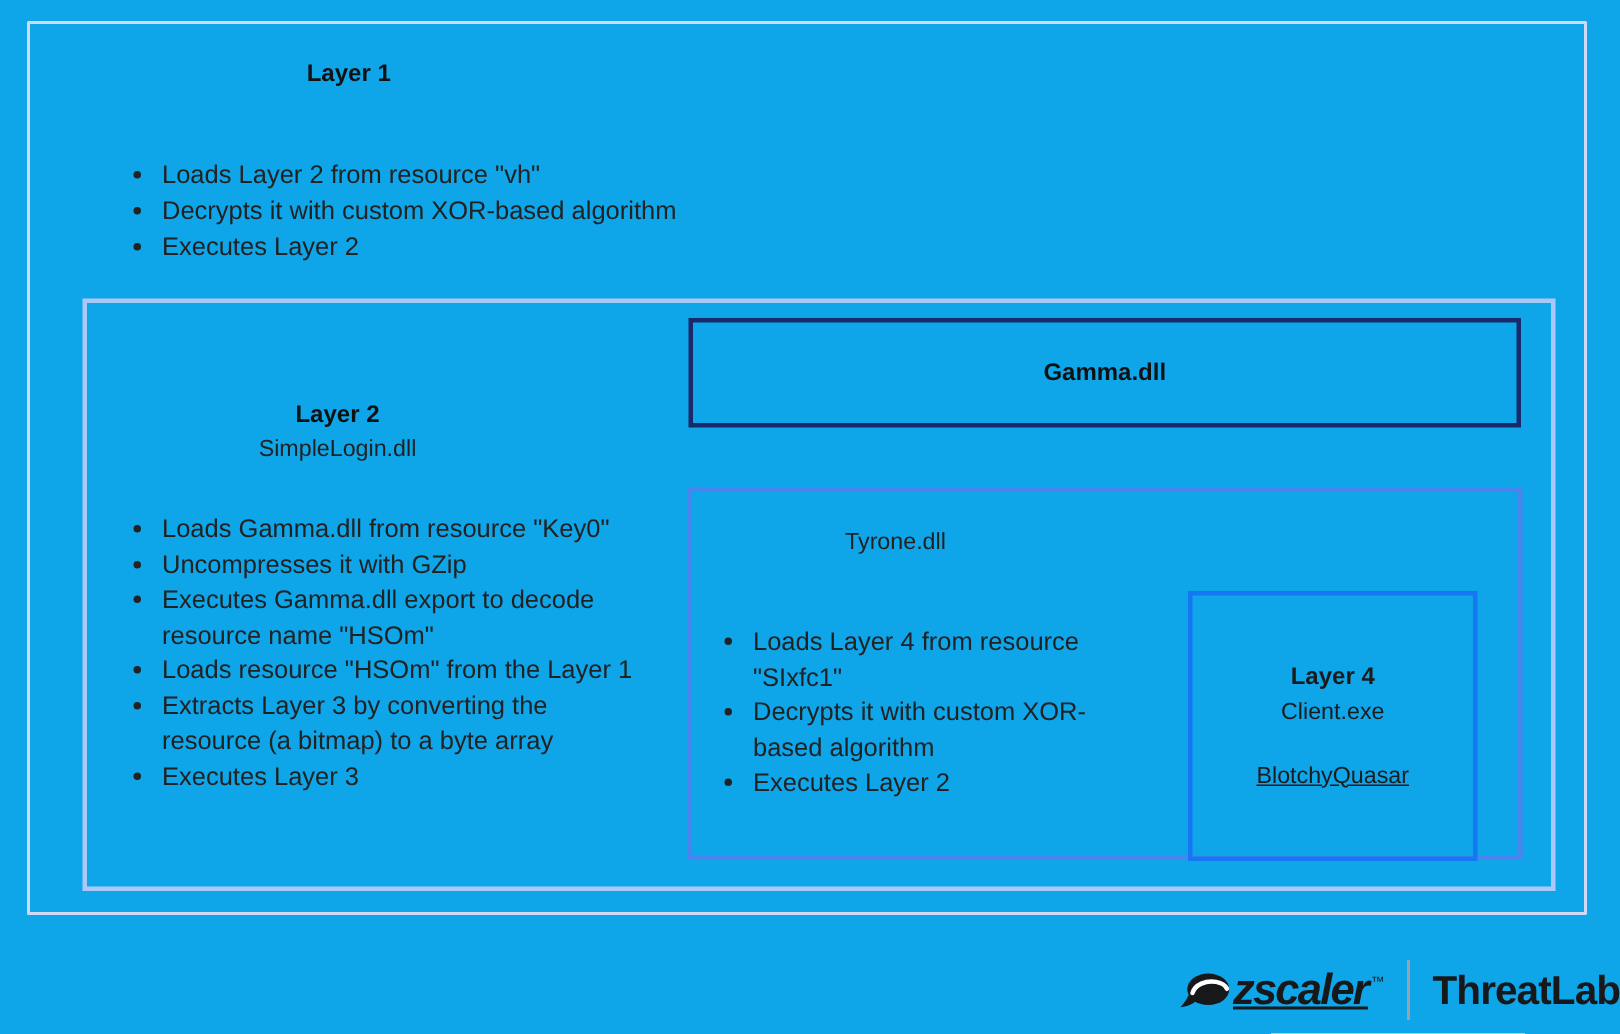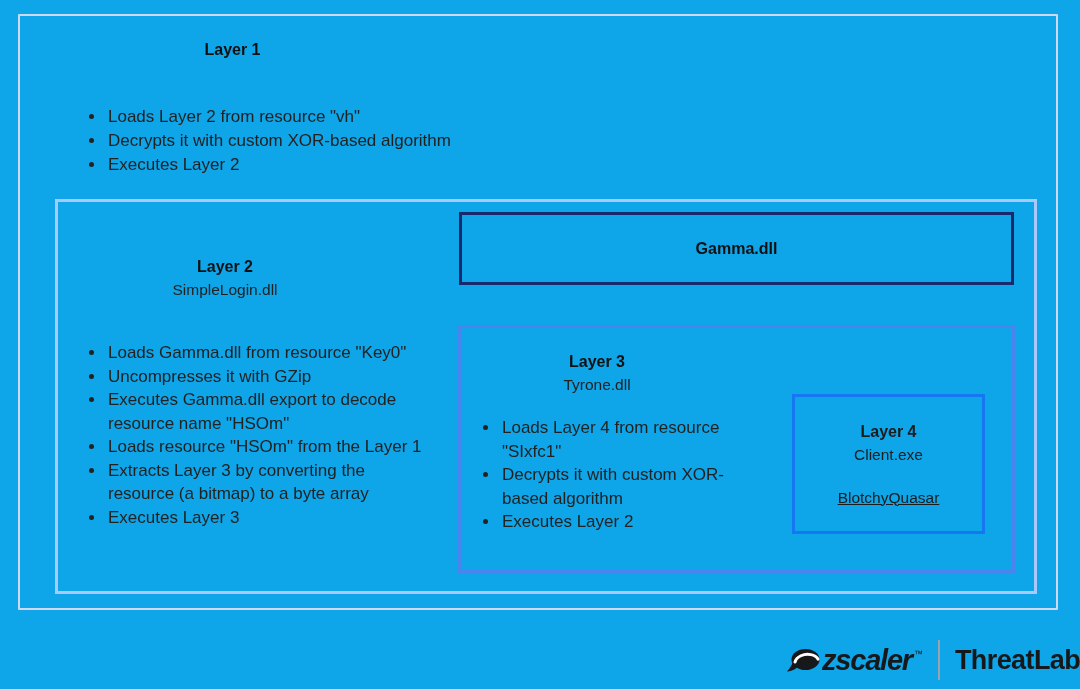--- a/index.html
+++ b/index.html
@@ -12,46 +12,46 @@
   }
 
   
   .box { position:absolute; background:transparent; }
   .outer-box  { left:18px;  top:14px;  width:1040px; height:596px; border:2px solid #cdd9f6; border-radius:1px; }
   .layer2-box { left:55px;  top:199px; width:982px;  height:395px; border:3px solid #abc8fb; }
   .gamma-box  { left:459px; top:212px; width:555px;  height:73px;  border:3px solid #182a6b;
                 display:flex; align-items:center; justify-content:center;
                 font-weight:700; font-size:16px; color:#111; }
   .layer3-box { left:458px; top:325px; width:557px;  height:248px; border:3px solid #4b84ee; }
-  .layer4-box { left:792px; top:394px; width:193px;  height:140px; border:3px solid #1677f3;
+  .layer4-box { left:792px; top:394px; width:193px;  height:180px; border:3px solid #1677f3;
                 display:flex; flex-direction:column; align-items:center; justify-content:center;
                 text-align:left; font-size:15.5px; line-height:23px; }
   .layer4-box .l4-title { font-weight:700; font-size:16px; }
   .layer4-box .l4-name  { margin-top:20px;text-decoration:underline; }
 
   
   .hdr { position:absolute; text-align:center; line-height:22.5px; }
   .hdr .t { font-weight:700; font-size:16px; color:#111; }
   .hdr .s { font-size:15.5px; color:#222; }
   .hdr-l1 { left:120px; top:39px;  width:225px; }
-  .hdr-l2 { left:125px; top:256px; width:200px; }
+  .hdr-l2 { left:125px; top:266px; width:200px; }
   .hdr-l3 { left:517px; top:351px; width:160px; }
 
   
   ul.bullets { position:absolute; list-style:disc; padding-left:22px; font-size:17px; color:#222; }
   ul.bullets li { padding-left:2px; }
   .bullets-l1 { left:84px;  top:105px; width:460px; line-height:24px; }
   .bullets-l2 { left:84px;  top:341px; width:340px; line-height:23.5px; }
   .bullets-l3 { left:478px; top:416px; width:254px; line-height:23.5px; }
 
   
   .footer { position:absolute; left:786px; top:636px; height:48px;
             display:flex; align-items:center; gap:15px; }
   .zs-logo { display:flex; align-items:center; }
-  .zs-word { font-size:29px; font-style:italic; font-weight:700; letter-spacing:-1.2px; color:#17181a; }
+  .zs-word { font-size:29px; font-style:italic; font-weight:700; letter-spacing:-1.2px; color:#17181a;text-decoration:underline; }
   .zs-tm { font-size:9px; color:#17181a; align-self:flex-start; margin:5px 0 0 2px; font-style:normal; }
   .footer-divider { width:2px; height:40px; background:#9aa3ad; }
   .tlz { display:flex; align-items:center; font-size:27px; font-weight:800; letter-spacing:-0.6px; color:#17181a; }
 </style>
 </head>
 <body>
 
 <div class="page">
 
   <div class="box outer-box" style="border-color: rgb(205, 217, 246);"></div>
@@ -78,21 +78,20 @@
       <li>Extracts Layer 3 by converting the resource (a bitmap) to a byte array</li>
       <li>Executes Layer 3</li>
     </ul>
 
   <div class="box gamma-box" style="border-color: rgb(24, 42, 107);">
     <span>Gamma.dll</span>
   </div>
 
   <div class="box layer3-box" style="border-color: rgb(75, 132, 238);"></div>
   <div class="hdr hdr-l3">
-    <div class="t">Layer 3</div>
     <div class="s">Tyrone.dll</div>
   </div>
   <ul class="bullets bullets-l3">
       <li>Loads Layer 4 from resource "SIxfc1"</li>
       <li>Decrypts it with custom XOR-based algorithm</li>
       <li>Executes Layer 2</li>
     </ul>
 
   <div class="box layer4-box" style="border-color: rgb(22, 119, 243);">
     <div class="l4-title">Layer 4</div>

